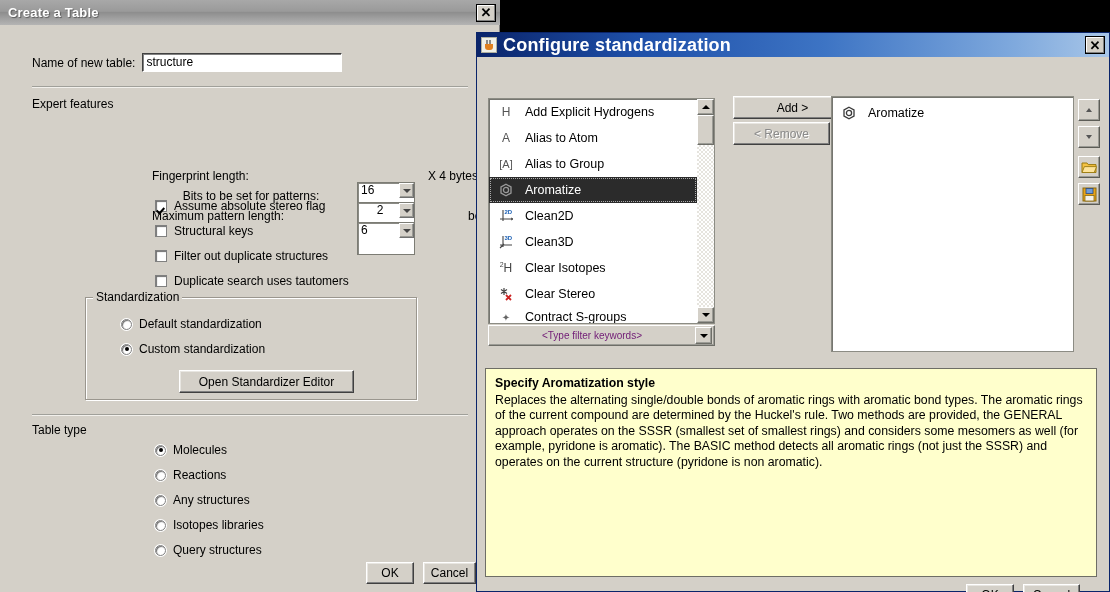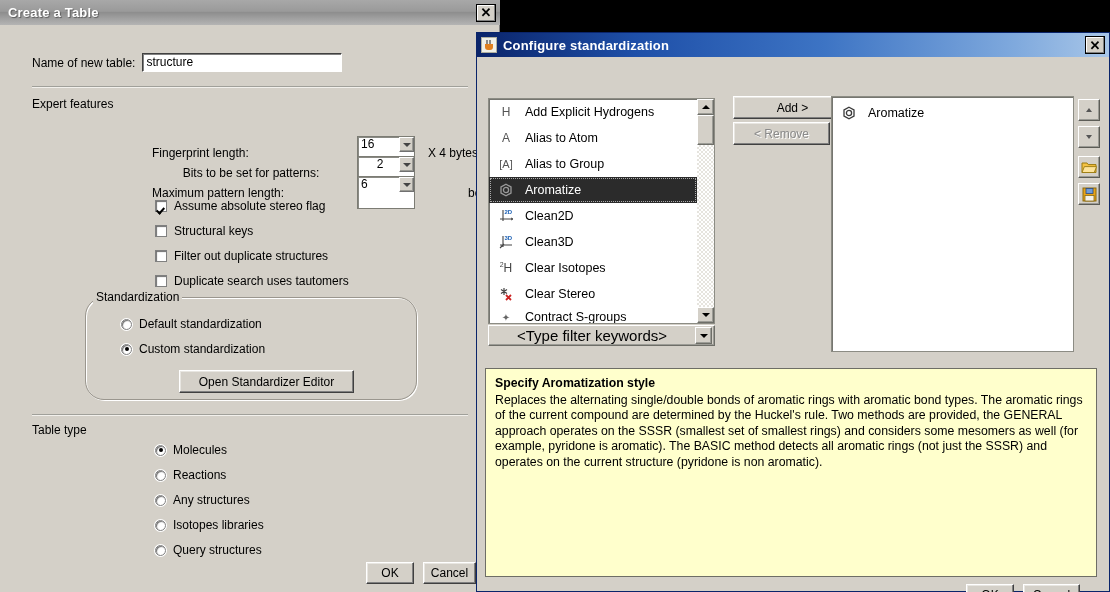--- a/index.html
+++ b/index.html
@@ -95,20 +95,21 @@
     box-sizing:border-box;position:relative;
   }
   .grplegend{
     position:absolute;top:-8px;left:7px;background:#d4d0c8;
     padding:0 3px;font-size:12px;
   }
   .spin{
     width:58px;height:33px;display:flex;box-sizing:border-box;
     background:#fff;border:1px solid #7c7c74;
     box-shadow:inset 1px 1px 0 #8a8a84;
+    margin-top:46px;
   }
   .spin .val{flex:1;padding-left:3px;font-size:12px;line-height:15px;}
   .spin .arw{
     width:15px;height:15px;margin:0;background:#d4d0c8;
     border:1px solid #fff;border-right-color:#707070;border-bottom-color:#707070;
     box-shadow:inset -1px -1px 0 #9a9a94;
     display:flex;align-items:center;justify-content:center;box-sizing:border-box;
   }
   .tri-d{width:0;height:0;border-left:4px solid transparent;border-right:4px solid transparent;border-top:4px solid #000;}
   .tri-u{width:0;height:0;border-left:4px solid transparent;border-right:4px solid transparent;border-bottom:4px solid #444;}
@@ -120,21 +121,21 @@
     border:1px solid #0a246a;
     box-sizing:border-box;
   }
   #rightTitle{
     height:24px;
     background:linear-gradient(to right,#0a246a 0%,#1e4fa8 25%,#3d74c4 55%,#7fa9dd 85%,#a8c6e8 100%);
     display:flex;align-items:center;
     box-sizing:border-box;
   }
   #rightTitleText{
-    font-weight:bold;font-size:13px;color:#ffffff;margin-left:6px;letter-spacing:.2px;
+    font-weight:bold;font-size:18px;color:#ffffff;margin-left:6px;letter-spacing:.2px;
   }
   .javaicon{
     width:16px;height:16px;margin-left:4px;background:#f0f0e8;
     border:1px solid #b0b0a0;position:relative;box-sizing:border-box;
     flex:0 0 auto;
   }
   .javaicon::before{
     content:"";position:absolute;left:3px;top:6px;width:8px;height:6px;
     background:#e08020;border-radius:0 0 3px 3px;
   }
@@ -185,21 +186,21 @@
     border:1px solid #ffffff;border-right-color:#5c5c56;border-bottom-color:#5c5c56;
     box-shadow:inset -1px -1px 0 #9a9a94;
     display:flex;align-items:center;justify-content:center;box-sizing:border-box;
   }
   .combo{
     height:21px;display:flex;align-items:center;box-sizing:border-box;
     background:#d4d0c8;
     border:1px solid #ffffff;border-right-color:#6e6e68;border-bottom-color:#6e6e68;
     box-shadow:inset -1px -1px 0 #9c9c96;
   }
-  .combotxt{flex:1;text-align:center;color:#000000;font-size:15px;}
+  .combotxt{flex:1;text-align:center;color:#701a75;font-size:10px;}
 </style>
 </head>
 <body>
 
 <div id="dlgLeft">
 
   <div id="leftTitle">
     <div id="leftTitleText">Create a Table</div>
     <div style="flex:1"></div>
     <div class="titlebtn">✕</div>
@@ -259,21 +260,21 @@
     </div>
     <div style="position:absolute;left:155px;top:224px;" class="rowlbl">
       <span class="chk"></span>
       <span>Filter out duplicate structures</span>
     </div>
     <div style="position:absolute;left:155px;top:249px;" class="rowlbl">
       <span class="chk"></span>
       <span>Duplicate search uses tautomers</span>
     </div>
 
-    <div class="grpbox" style="position:absolute;left:85px;top:272px;width:332px;height:103px;border-radius:19px;">
+    <div class="grpbox" style="position:absolute;left:85px;top:272px;width:332px;height:103px;">
       <span class="grplegend">Standardization</span>
 
       <div class="rowlbl" style="position:absolute;left:35px;top:19px;">
         <span class="rad"></span>
         <span>Default standardization</span>
       </div>
       <div class="rowlbl" style="position:absolute;left:35px;top:44px;">
         <span class="rad on"></span>
         <span>Custom standardization</span>
       </div>

